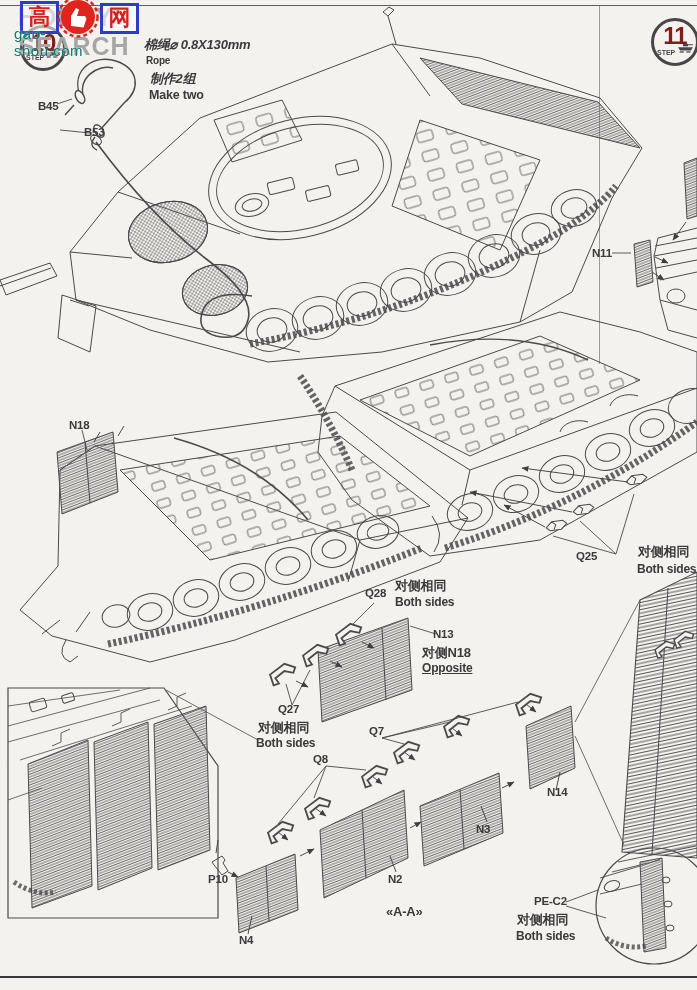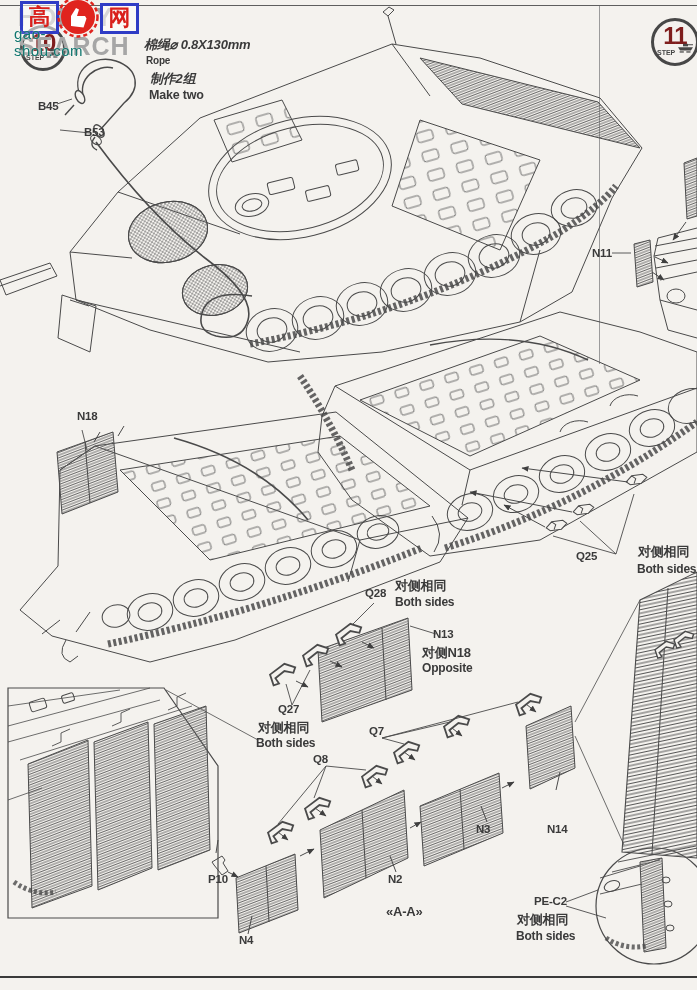--- a/index.html
+++ b/index.html
@@ -376,44 +376,44 @@
   </div>
 
   <div class="lbl spec" style="left:144px;top:36px;">棉绳⌀ 0.8X130mm</div>
   <div class="lbl" style="left:146px;top:55px;font-size:10px;">Rope</div>
   <div class="lbl spec" style="left:150px;top:70px;">制作2组</div>
   <div class="lbl" style="left:149px;top:88px;font-size:12.5px;">Make two</div>
 
   <div class="lbl" style="left:38px;top:100px;">B45</div>
   <div class="lbl" style="left:40px;top:126px;margin-left:44px;">B53</div>
   <div class="lbl" style="left:592px;top:247px;">N11</div>
-  <div class="lbl" style="left:69px;top:410px;margin-left:8px;">N18</div>
+  <div class="lbl" style="left:69px;top:419px;">N18</div>
   <div class="lbl" style="left:576px;top:550px;">Q25</div>
   <div class="lbl" style="left:365px;top:587px;">Q28</div>
   <div class="lbl" style="left:433px;top:628px;">N13</div>
   <div class="lbl" style="left:278px;top:703px;text-align:center;">Q27</div>
   <div class="lbl" style="left:369px;top:725px;">Q7</div>
   <div class="lbl" style="left:313px;top:753px;">Q8</div>
   <div class="lbl" style="left:208px;top:825px;margin-top:48px;">P10</div>
   <div class="lbl" style="left:239px;top:934px;">N4</div>
   <div class="lbl" style="left:388px;top:873px;">N2</div>
   <div class="lbl" style="left:476px;top:823px;">N3</div>
-  <div class="lbl" style="left:547px;top:823px;">N14</div>
+  <div class="lbl" style="left:547px;top:786px;">N14</div>
   <div class="lbl" style="left:534px;top:895px;">PE-C2</div>
 
   <div class="lbl note-cn" style="left:638px;top:543px;">对侧相同</div>
   <div class="lbl note-en" style="left:637px;top:562px;">Both sides</div>
 
   <div class="lbl note-cn" style="left:395px;top:577px;">对侧相同</div>
   <div class="lbl note-en" style="left:395px;top:595px;">Both sides</div>
 
   <div class="lbl note-cn" style="left:258px;top:719px;">对侧相同</div>
   <div class="lbl note-en" style="left:256px;top:736px;">Both sides</div>
 
   <div class="lbl note-cn" style="left:422px;top:644px;">对侧N18</div>
-  <div class="lbl note-en" style="left:422px;top:661px;">Opposite</div>
+  <div class="lbl note-en" style="left:422px;top:661px;text-decoration:underline;">Opposite</div>
 
   <div class="lbl note-cn" style="left:517px;top:911px;">对侧相同</div>
   <div class="lbl note-en" style="left:516px;top:929px;">Both sides</div>
 
   <div class="lbl" style="left:386px;top:904px;font-size:13px;">«A-A»</div>
 
 </div>
 
 </body></html>

